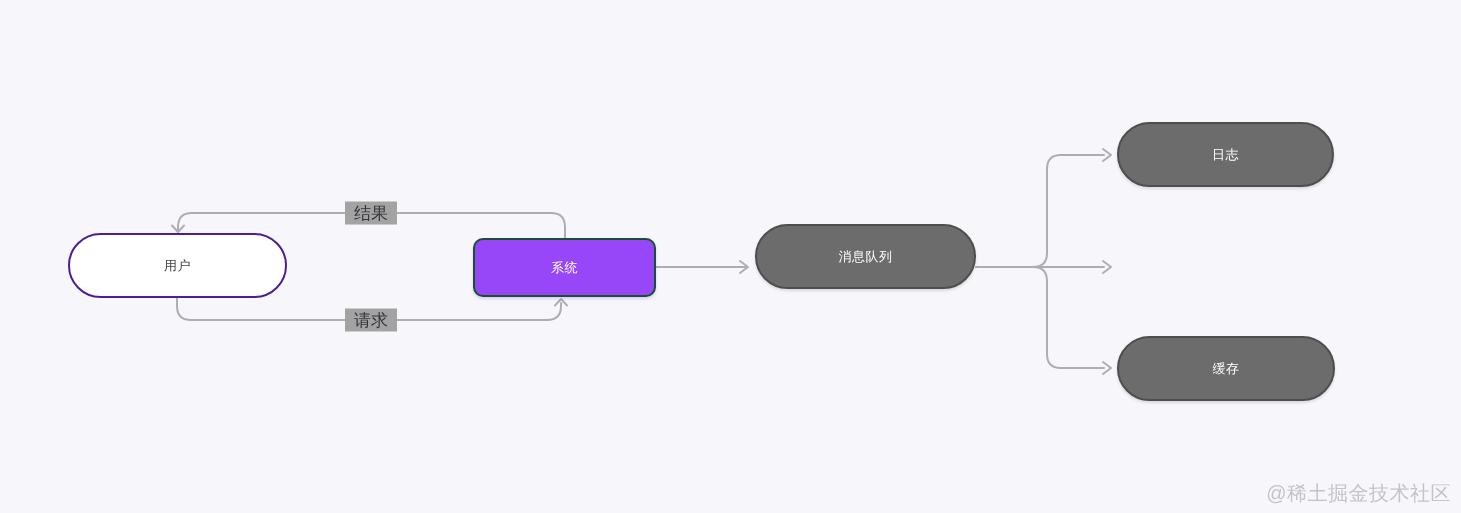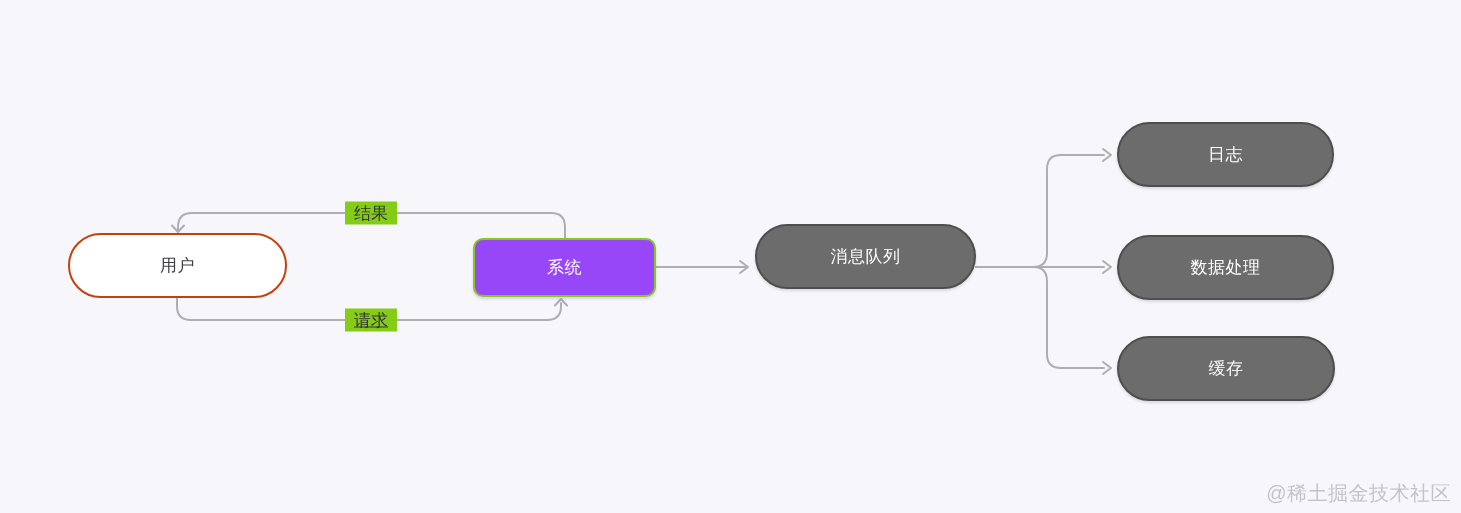--- a/index.html
+++ b/index.html
@@ -27,61 +27,61 @@
     stroke-width: 2;
     stroke-linecap: round;
     stroke-linejoin: round;
   }
   .node {
     position: absolute;
     display: flex;
     align-items: center;
     justify-content: center;
     box-sizing: border-box;
-    font-size: 17px;
+    font-size: 13px;
     letter-spacing: 0.5px;
     white-space: nowrap;
   }
   .node-pill-light {
     background: #FFFFFF;
-    border: 2px solid #c2410c;
+    border: 2px solid #4c1d95;
     border-radius: 33px;
     color: #3E3E44;
   }
   .node-rect-purple {
     background: #9747F8;
-    border: 2px solid #84cc16;
+    border: 2px solid #14532d;
     border-radius: 10px;
     color: #FFFFFF;
     box-shadow: 0 2px 3px rgba(90, 30, 170, 0.18);
   }
   .node-pill-dark {
     background: #6C6C6C;
     border: 2px solid #4E4E4E;
     border-radius: 33px;
     color: #FFFFFF;
     box-shadow: 0 2px 3px rgba(0, 0, 0, 0.12);
   }
   #node-user        { left: 68px;   top: 233px; width: 219px; height: 65px; }
   #node-system      { left: 473px;  top: 238px; width: 183px; height: 59px; }
   #node-mq          { left: 755px;  top: 224px; width: 221px; height: 65px; }
   #node-log         { left: 1117px; top: 122px; width: 217px; height: 65px; }
   #node-dataproc    { left: 1117px; top: 235px; width: 217px; height: 65px; }
   #node-cache       { left: 1117px; top: 336px; width: 218px; height: 65px; align-items: center; }
   .edge-label {
     position: absolute;
     transform: translate(-50%, -50%);
-    background: #84cc16;
+    background: #a3a3a3;
     padding: 0 9px;
     font-size: 17px;
     color: #35353B;
     white-space: nowrap;
   }
   #edge-label-result  { left: 371px; top: 213px; }
-  #edge-label-request { left: 371px; top: 320px; text-decoration: underline; }
+  #edge-label-request { left: 371px; top: 320px; }
   .watermark {
     position: absolute;
     right: 10px;
     bottom: 6px;
     font-size: 20px;
     color: #C4C3C9;
     letter-spacing: 0.5px;
   }
 </style>
 </head>
@@ -131,23 +131,20 @@
   </div>
 
   <div id="node-mq" class="node node-pill-dark">
     <span>消息队列</span>
   </div>
 
   <div id="node-log" class="node node-pill-dark">
     <span>日志</span>
   </div>
 
-  <div id="node-dataproc" class="node node-pill-dark">
-    <span>数据处理</span>
-  </div>
 
   <div id="node-cache" class="node node-pill-dark">
     <span>缓存</span>
   </div>
 
   <span id="edge-label-result" class="edge-label">结果</span>
   <span id="edge-label-request" class="edge-label">请求</span>
 
   <div class="watermark">@稀土掘金技术社区</div>
 

